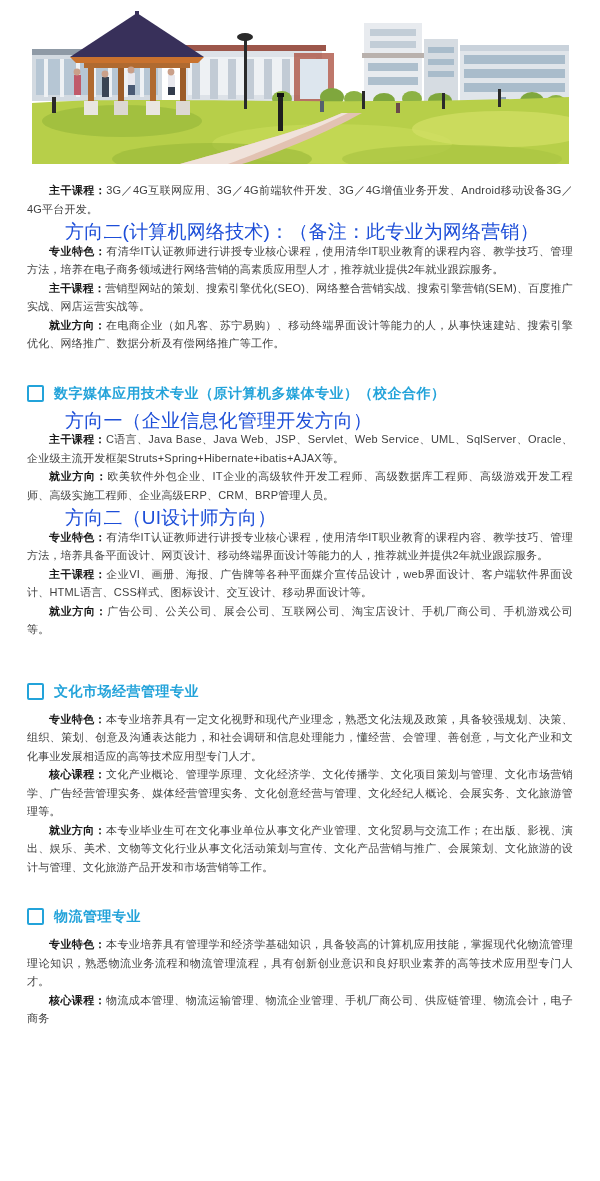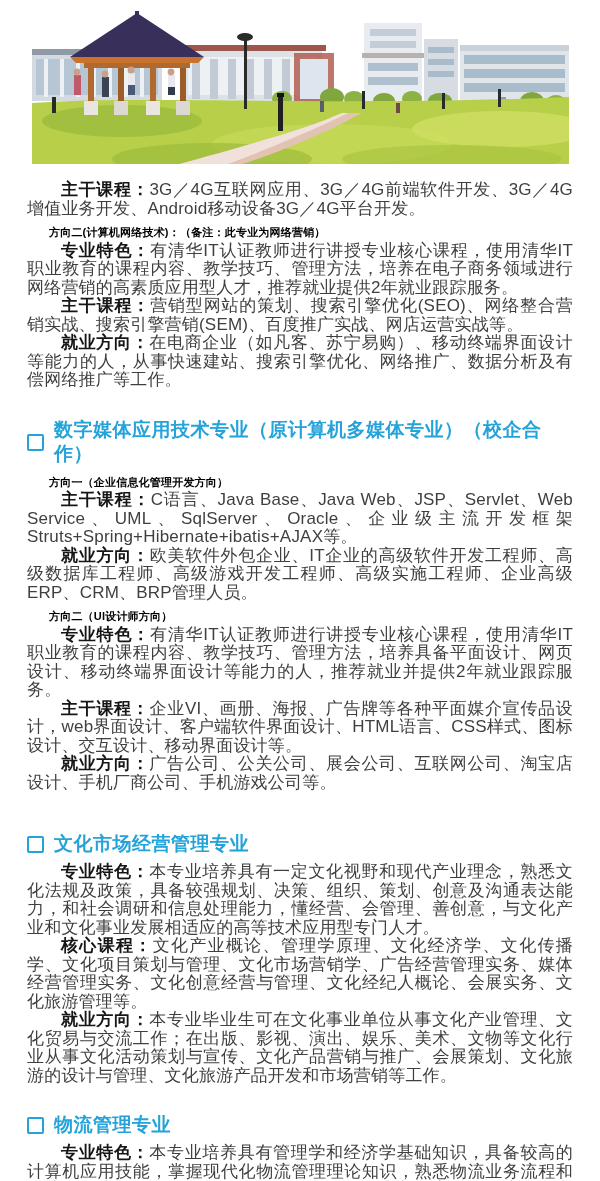--- a/index.html
+++ b/index.html
@@ -8,34 +8,34 @@
     font-family:"Liberation Sans","DejaVu Sans",sans-serif;
     color:#3f3f3f;
   }
   .photo-wrap{
     width:537px;height:155px;margin:9px auto 0 auto;
     overflow:hidden;background:#ffffff;
   }
   .content{padding:0 27px;}
   .first-gap{height:17px;}
   p.para{
-    margin:0;font-size:17px;line-height:18.5px;
+    margin:0;font-size:11px;line-height:18.5px;
     text-align:justify;text-indent:2em;color:#3f3f3f;
     letter-spacing:0.2px;
   }
   p.para .lbl{font-weight:bold;color:#161616;}
   p.subhead{
-    margin:5px 0 0 0;font-size:11px;line-height:18.5px;
-    text-indent:2em;font-weight:bold;color:#000000;
+    margin:5px 0 0 0;font-size:19px;line-height:18.5px;
+    text-indent:2em;font-weight:normal;color:#1d4ed8;
     letter-spacing:0.2px;
   }
   .major-header{
     display:flex;align-items:center;
     margin:28px 0 7px 0;
-    font-size:19px;font-weight:bold;line-height:24px;
+    font-size:14px;font-weight:bold;line-height:24px;
     letter-spacing:0.5px;
   }
   .major-header .cbx{
     width:13px;height:13px;flex:0 0 13px;
     border:2.5px solid;border-radius:2px;
     margin-right:10px;margin-top:1px;
   }
 </style>
 </head>
 <body>

